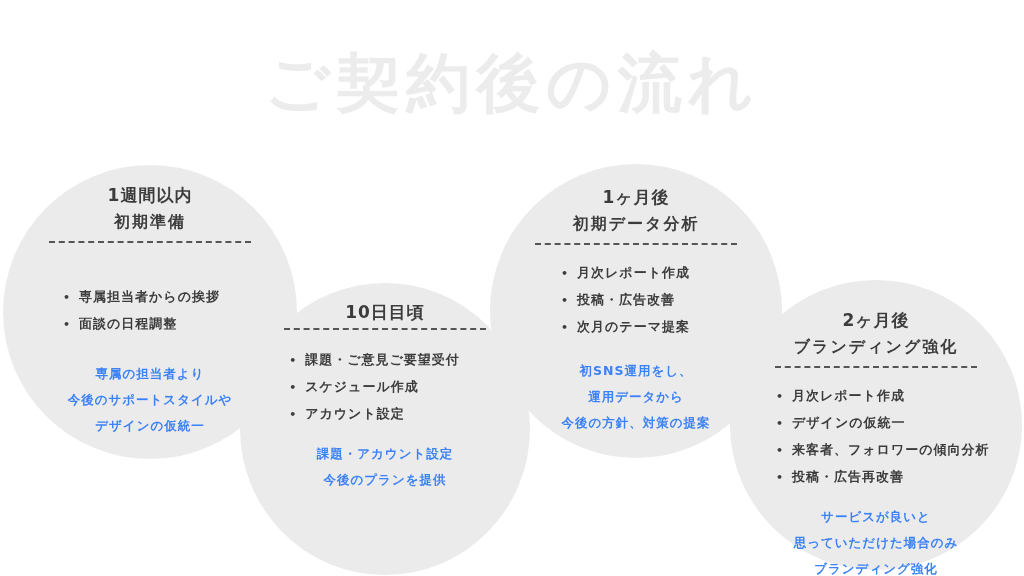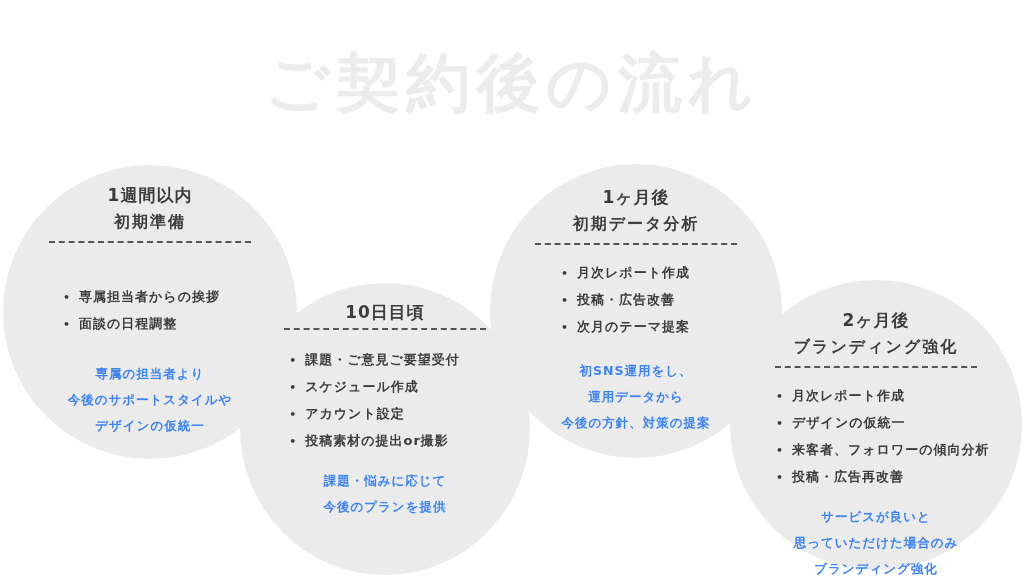--- a/index.html
+++ b/index.html
@@ -110,23 +110,22 @@
 </div>
 
 <div class="step" style="left:245px; top:300px; width:280px;">
   <div class="sub">10日目頃</div>
   <div class="dash" style="width:202px;"></div>
   <div style="height:4px;"></div>
   <ul style="margin-left:-8px;">
     <li>課題・ご意見ご要望受付</li>
     <li>スケジュール作成</li>
     <li>アカウント設定</li>
-    <li>投稿素材の提出or撮影</li>
   </ul>
-  <div class="note">課題・悩みに応じて</div>
+  <div class="note">課題・アカウント設定</div>
   <div class="note">今後のプランを提供</div>
 </div>
 
 <div class="step" style="left:496px; top:185px; width:280px;">
   <div class="sub">1ヶ月後</div>
   <div class="head">初期データ分析</div>
   <div class="dash" style="width:202px;"></div>
   <div style="height:2px;"></div>
   <ul style="margin-left:-8px;">
     <li>月次レポート作成</li>

